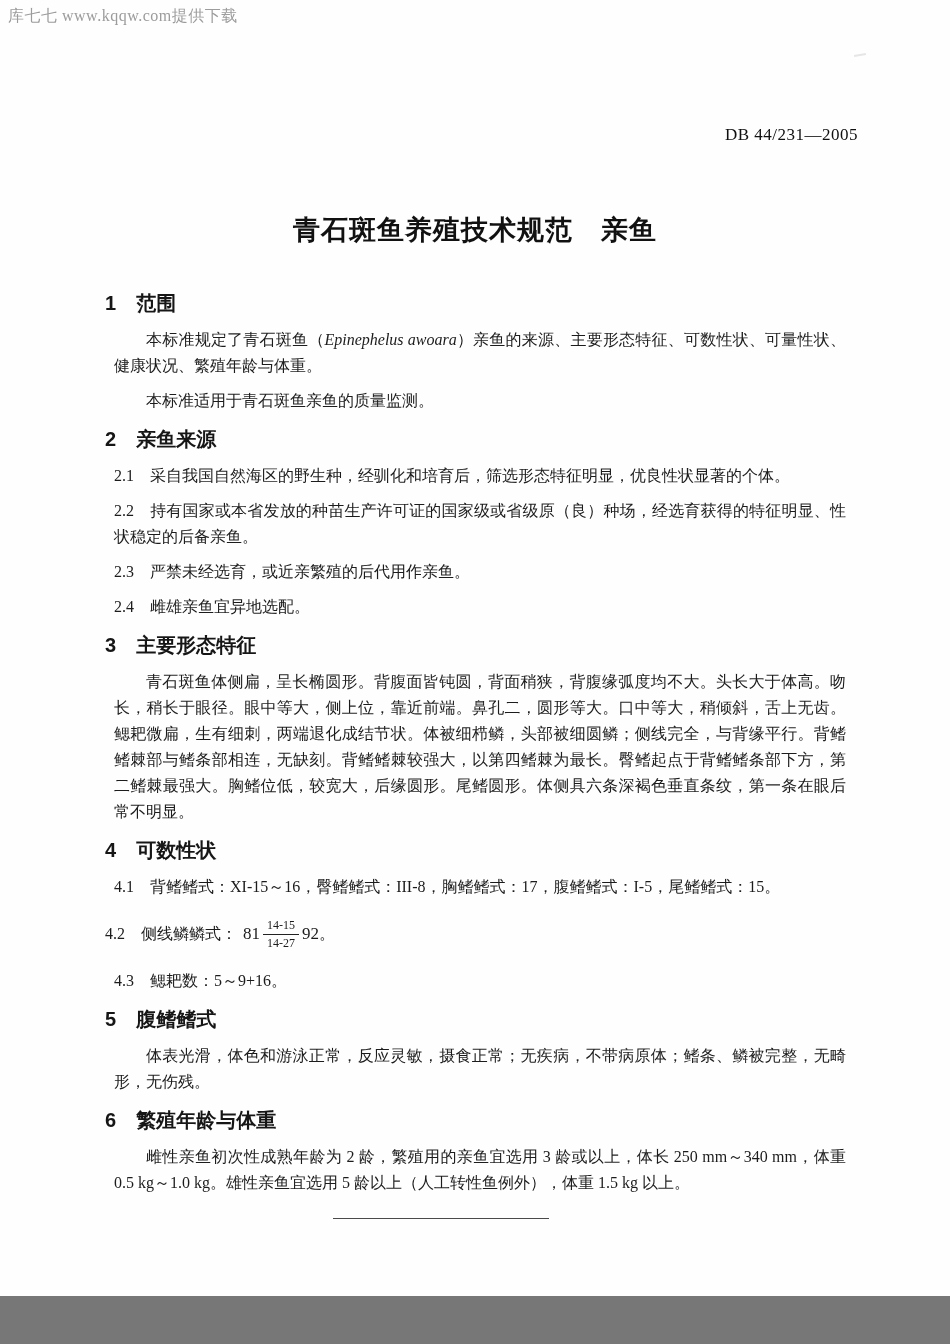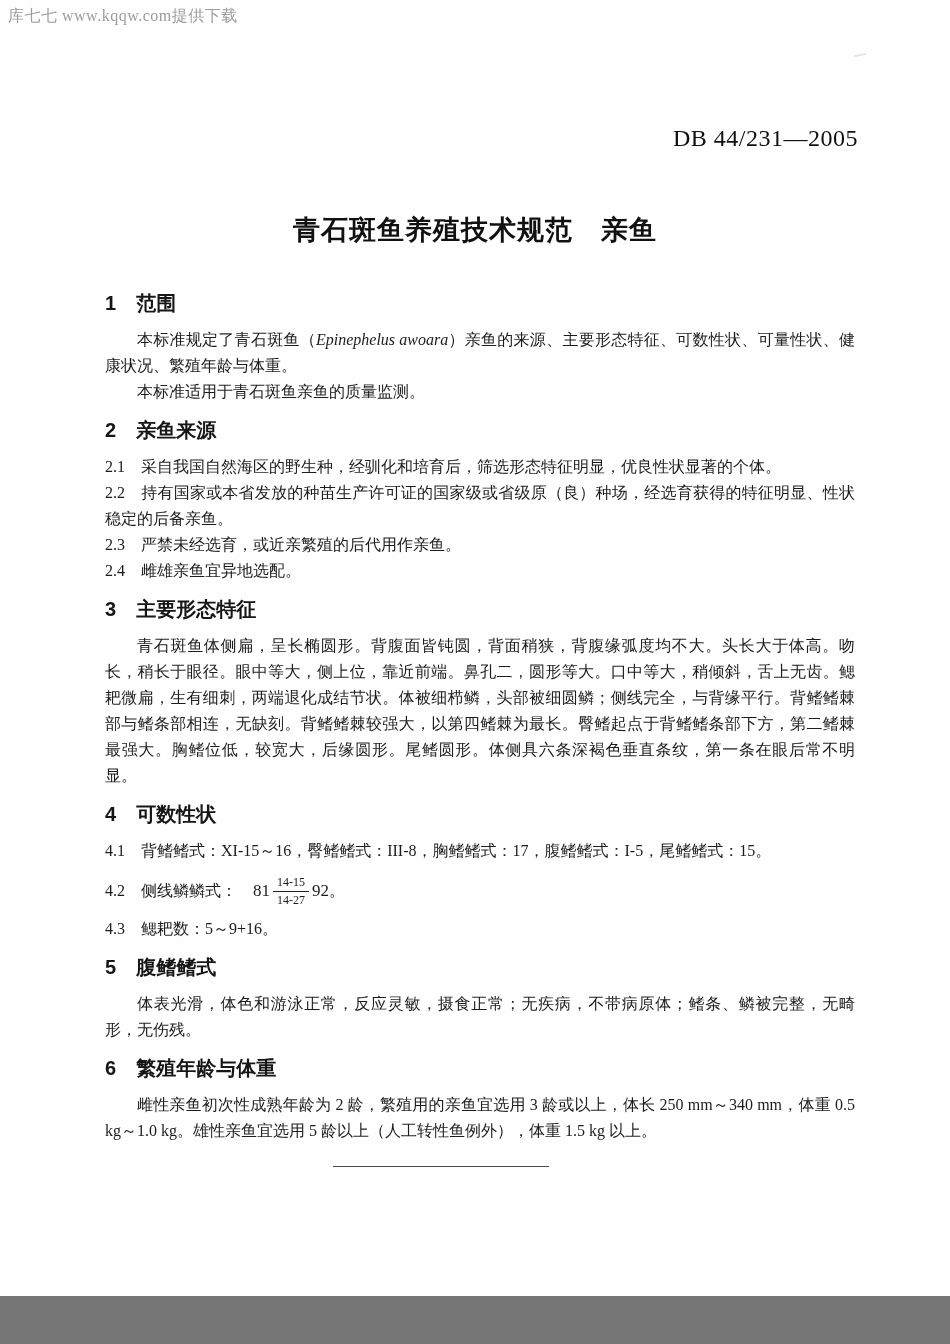--- a/index.html
+++ b/index.html
@@ -18,21 +18,21 @@
     font-family:"Liberation Serif","DejaVu Serif",serif;
     letter-spacing:0.5px;
   }
   .scan-artifact{
     position:absolute;top:54px;right:84px;
     width:12px;height:2px;background:#e6e6e6;
     transform:rotate(-10deg);
   }
   .doc-number{
     position:absolute;top:125px;right:92px;
-    font-size:24px;color:#101010;
+    font-size:17px;color:#101010;
     font-family:"Liberation Serif","DejaVu Serif",serif;
     letter-spacing:0.5px;
   }
   .doc-title{
     position:absolute;top:212px;left:0;width:100%;
     text-align:center;
     font-family:"Liberation Sans","DejaVu Sans",sans-serif;
     font-weight:bold;font-size:27px;color:#111;
     letter-spacing:1px;
   }
@@ -40,36 +40,36 @@
     position:absolute;top:290px;left:105px;right:95px;
   }
   h2.sec-heading{
     font-family:"Liberation Sans","DejaVu Sans",sans-serif;
     font-weight:bold;font-size:20px;color:#161616;
     line-height:26px;margin:12px 0 11px 0;
   }
   h2.sec-heading.first{margin-top:0;}
   .hnum{margin-right:20px;}
   p.body-p{
-    margin:0;font-size:16px;line-height:26px;
+    margin:9px;font-size:16px;line-height:26px;
     text-align:justify;color:#1c1c1c;
   }
   p.p-indent{text-indent:2em;}
   .cnum{margin-right:16px;}
   .species{font-style:italic;font-family:"Liberation Serif","DejaVu Serif",serif;}
   .formula-line{
     display:flex;align-items:center;
     height:50px;margin:2px 0 0 0 !important;
     font-size:16px;
   }
   .formula-line .cnum{flex:0 0 auto;}
   .formula{
     display:inline-flex;align-items:center;
     font-family:"Liberation Serif","DejaVu Serif",serif;
-    font-size:17px;margin-left:16px;
+    font-size:17px;margin-left:6px;
   }
   .frac{
     display:inline-flex;flex-direction:column;
     text-align:center;line-height:1.2;
     font-size:12px;margin:0 3px;
   }
   .frac-top{border-bottom:1.5px solid #222;padding:0 4px 1px 4px;display:block;}
   .frac-bottom{padding:1px 4px 0 4px;display:block;}
   .end-rule{
     margin:22px 0 0 228px;width:216px;height:0;

